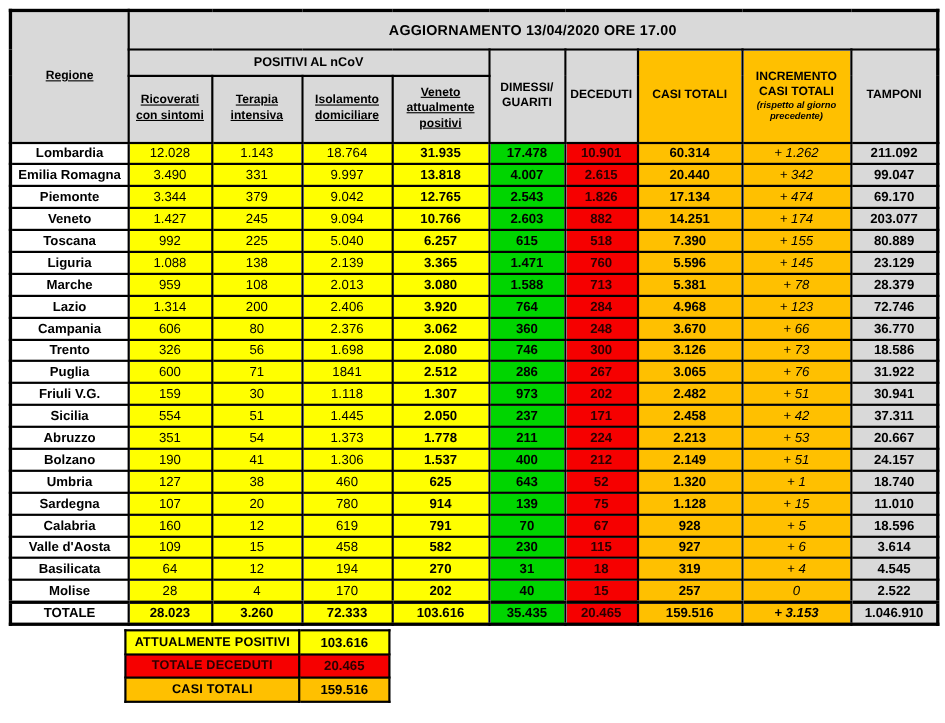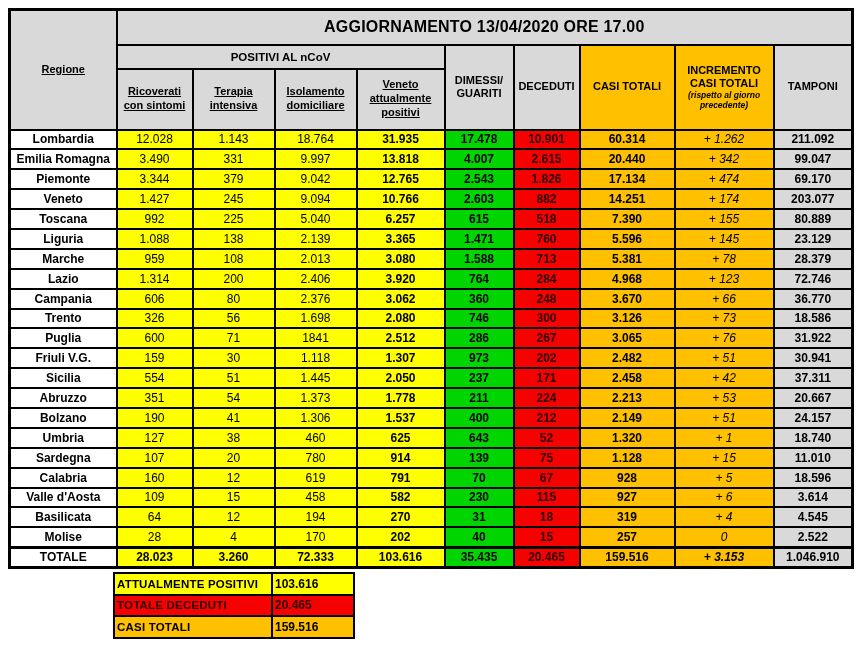--- a/index.html
+++ b/index.html
@@ -13,21 +13,21 @@
     position:absolute;left:8px;top:8px;width:843px;
     border:3px solid var(--border,#000);
   }
   .main th,.main td{
     border:2px solid var(--border,#000);
     text-align:center;vertical-align:middle;
     padding:0 2px;overflow:hidden;
   }
   .hdr{background:var(--header-bg,#d9d9d9);font-weight:bold;}
   .title-row{height:35px;}
-  .title-cell{font-size:16px;letter-spacing:.2px;}
+  .title-cell{font-size:13px;letter-spacing:.2px;}
   .group-row{height:24px;}
   .group-cell{font-size:11.5px;}
   .sub-row{height:61px;}
   .sub{font-size:11px;line-height:1.25;text-decoration:underline;}
   .hdr-orange{background:var(--orange,#ffc000);}
   .hdr-small{font-size:11px;line-height:1.2;}
   .note{font-size:8.5px;font-style:italic;font-weight:600;line-height:1.15;margin-top:1px;}
   .main tbody tr{height:19.9px;}
   .main tbody td,.main tfoot td{font-size:12px;line-height:1;}
   .cell-region{background:var(--region-bg,#fff);font-weight:bold;font-size:12px;}
@@ -39,21 +39,21 @@
   .b{font-weight:bold;}
   .i{font-style:italic;}
   .main tfoot tr{height:20px;}
   .main tfoot td{border-top:3px solid var(--border,#000);font-weight:bold;}
   .summary{
     position:absolute;left:113px;top:572px;width:240px;
     border:2px solid var(--border,#000);
   }
   .summary td{
     border:2px solid var(--border,#000);height:19.5px;
-    vertical-align:middle;font-weight:bold;padding:0 2px;
+    text-align:center;vertical-align:middle;font-weight:bold;padding:0 2px;
   }
   .summary .lbl{font-size:11.5px;letter-spacing:.2px;}
   .summary .val{font-size:12px;}
   .sum-red td{color:var(--deceduti-text,#2b0000);}
 </style>
 </head>
 <body>
 
 <div class="page">
 

